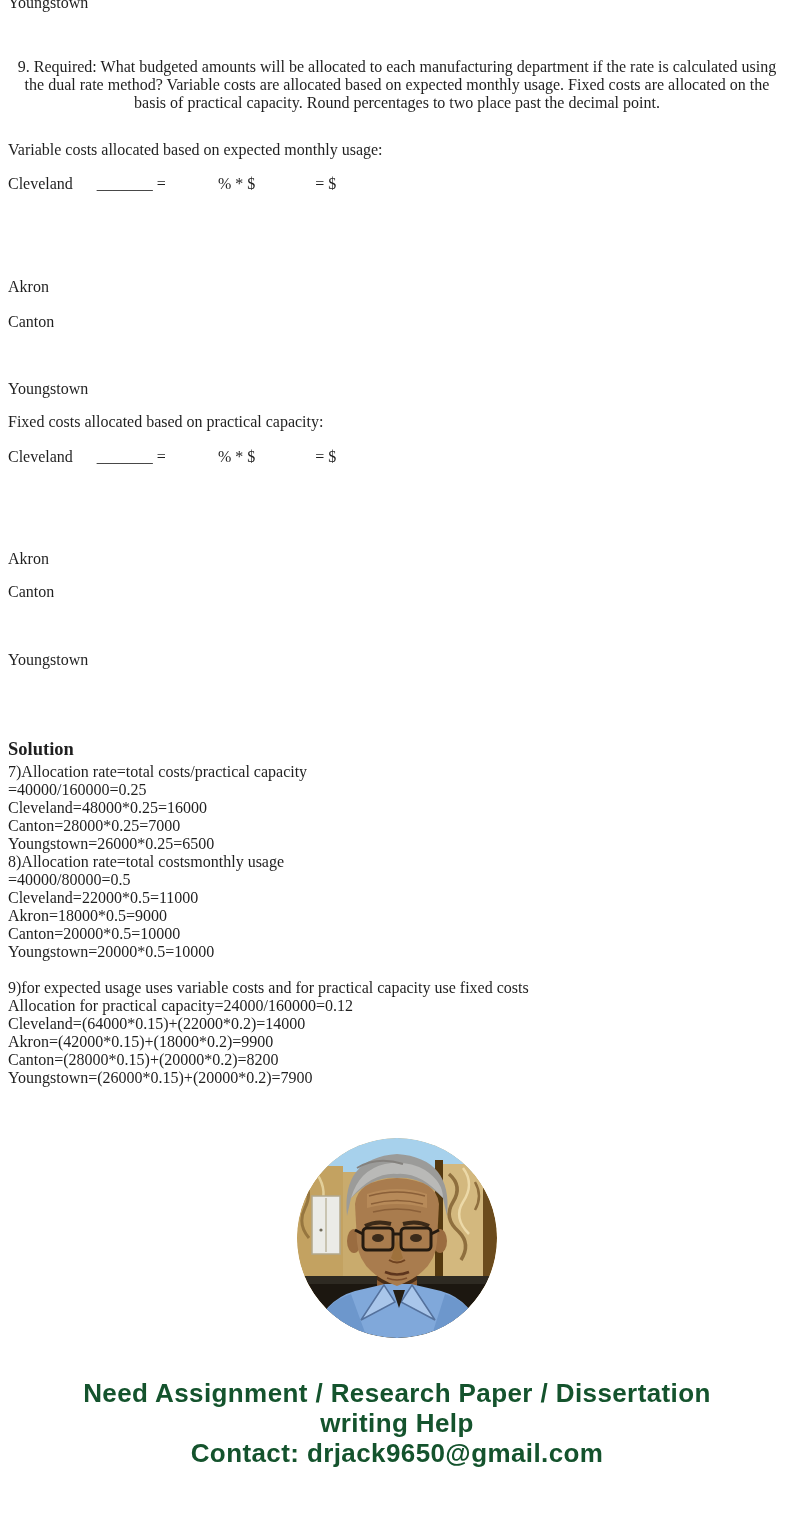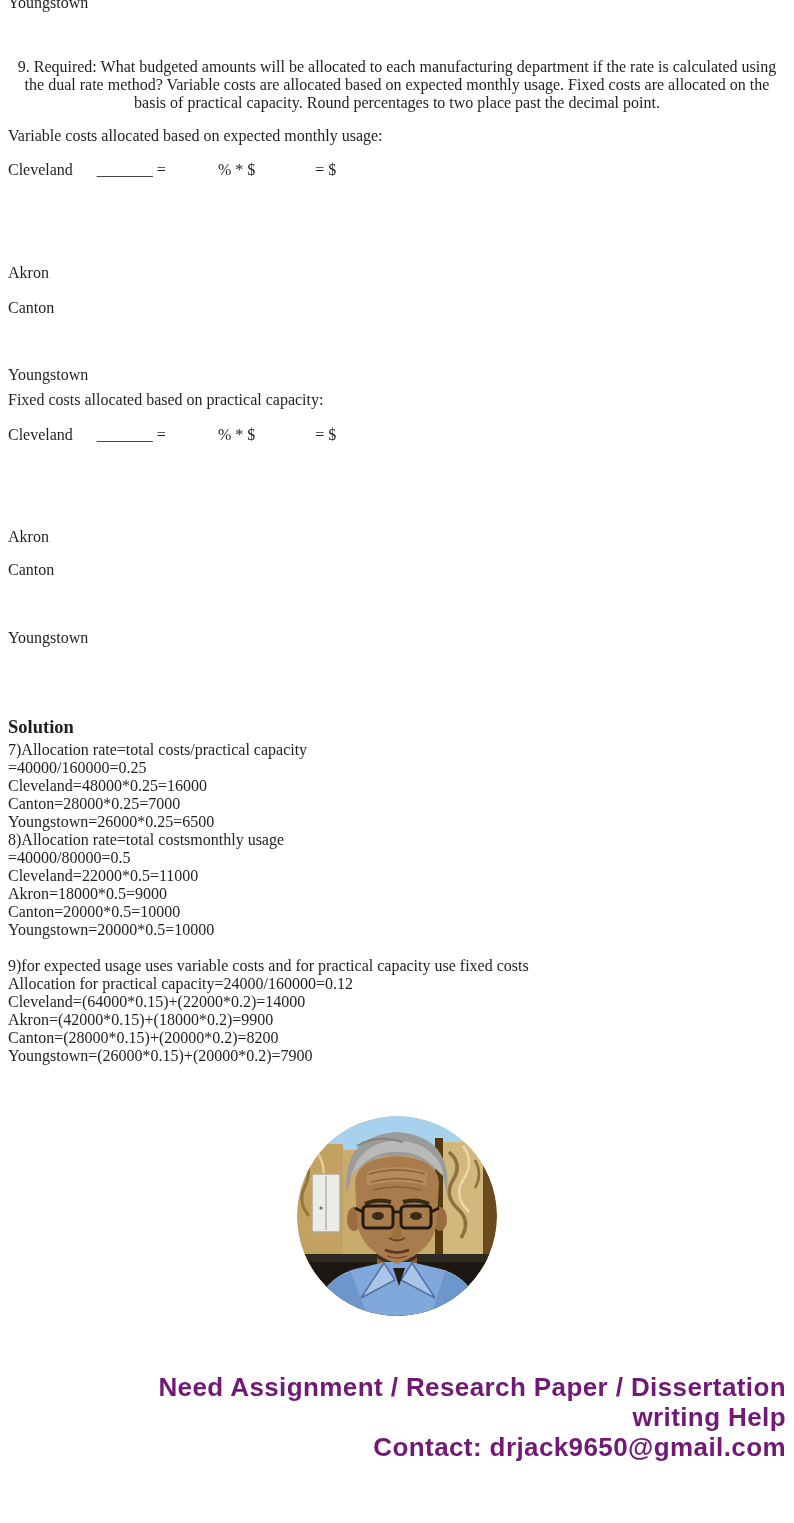--- a/index.html
+++ b/index.html
@@ -17,26 +17,26 @@
   .doc {
     padding: 0 8px;
   }
   .line {
     font-size: 16px;
     line-height: 18px;
     white-space: pre;
   }
   .cut-line        { margin-top: -6px; }
   .question-block  { margin-top: 46px; text-align: center; }
-  .vc-heading      { margin-top: 15px; }
+  .vc-heading      { margin-top: 29px; }
   .vc-formula      { margin-top: 16px; }
   .vc-akron        { margin-top: 85px; }
   .vc-canton       { margin-top: 17px; }
   .vc-youngstown   { margin-top: 49px; }
-  .fc-heading      { margin-top: 7px; }
+  .fc-heading      { margin-top: 15px; }
   .fc-formula      { margin-top: 17px; }
   .fc-akron        { margin-top: 84px; }
   .fc-canton       { margin-top: 15px; }
   .fc-youngstown   { margin-top: 50px; }
   .solution-heading {
     margin-top: 70px;
     font-size: 18.5px;
     line-height: 21px;
     font-weight: bold;
     white-space: pre;
@@ -50,28 +50,28 @@
   }
   .avatar {
     width: 200px;
     height: 200px;
     border-radius: 50%;
     overflow: hidden;
     flex: 0 0 auto;
   }
   .avatar svg { display: block; width: 200px; height: 200px; }
   .footer {
-    margin-top: 56px;
-    text-align: right;
+    margin-top: 40px;
+    text-align: center;
     font-family: "Liberation Sans", sans-serif;
     font-weight: bold;
     font-size: 26px;
     line-height: 30px;
     letter-spacing: 0.4px;
-    color: #701a75;
+    color: #14532d;
   }
 </style>
 </head>
 <body>
 
 <div class="doc">
 
   <div class="line cut-line">Youngstown</div>
 
   <div class="question-block">

